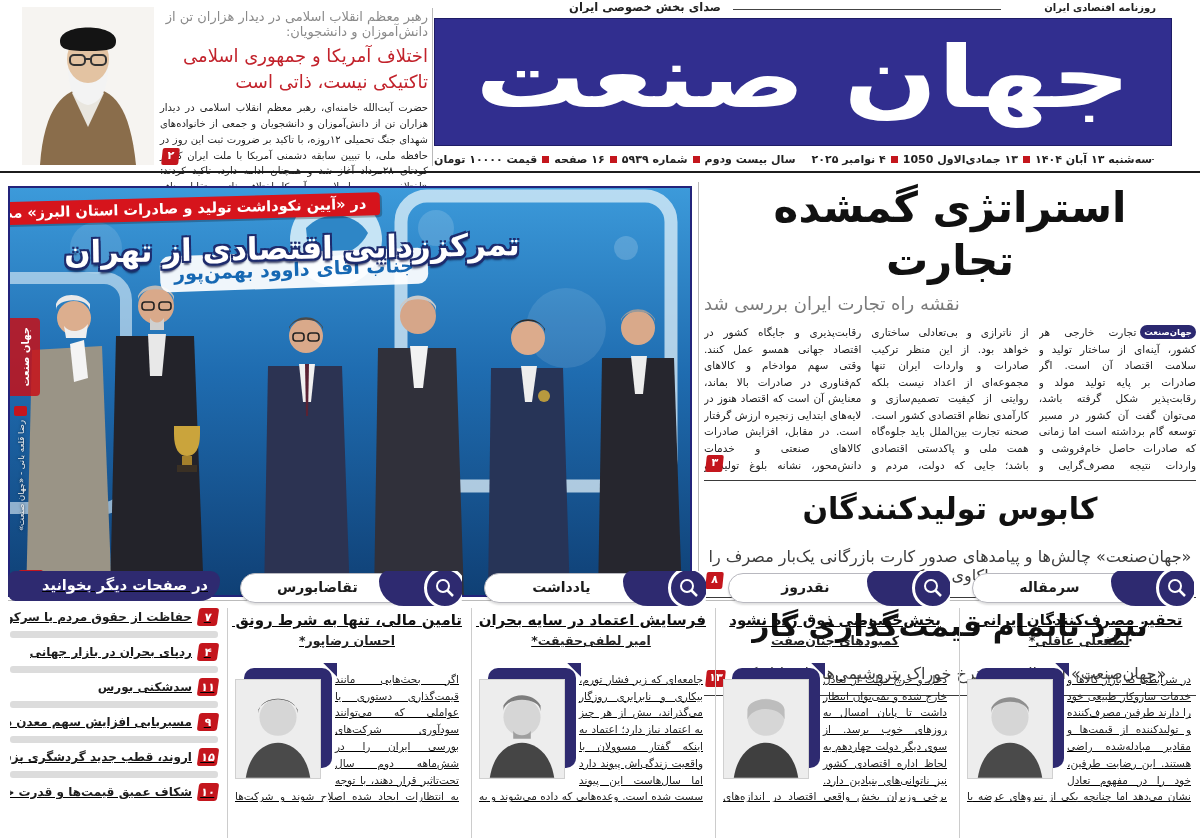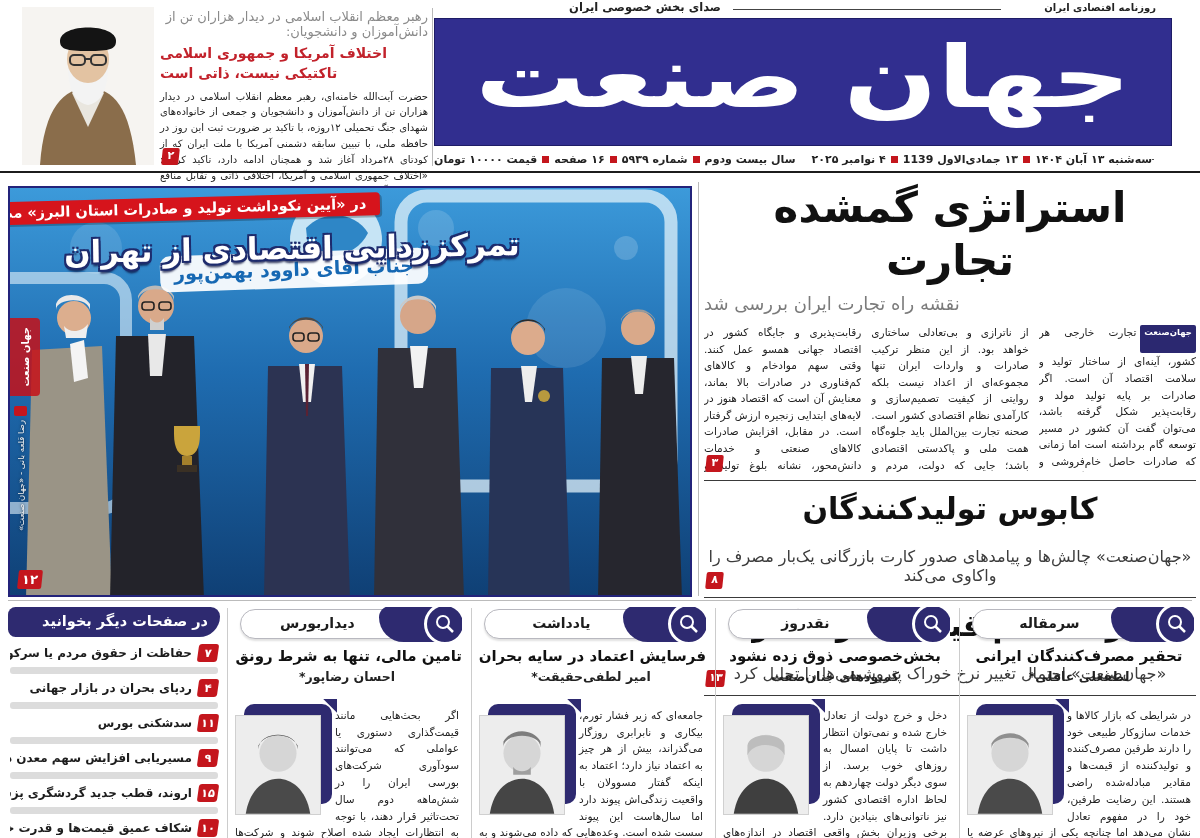--- a/index.html
+++ b/index.html
@@ -9,21 +9,21 @@
     position:relative; width:1200px; height:838px; margin:0 auto;
     background:#fff; overflow:hidden; direction:rtl;
   }
   .abs { position:absolute; }
 
   
   .lead-box { left:8px; top:5px; width:420px; height:162px; }
   .lead-photo { position:absolute; left:14px; top:2px; width:132px; height:158px; }
   .lead-text { position:absolute; left:152px; right:0; top:4px; bottom:0; }
   .lead-kicker { font-size:13px; color:#8a8a8a; text-align:right; margin-bottom:4px; }
-  .lead-headline { font-size:14px; font-weight:bold; color:#c2222b; text-align:left; line-height:1.45; margin-bottom:5px; }
+  .lead-headline { font-size:18px; font-weight:normal; color:#c2222b; text-align:right; line-height:1.45; margin-bottom:5px; }
   .lead-body { font-size:10px; color:#222; text-align:justify; line-height:1.58; }
   .page-badge {
     display:inline-block; background:#c4161d; color:#fff; font-weight:bold;
     font-size:11px; line-height:16px; min-width:17px; height:17px; text-align:center;
     border-radius:2px; transform:skewX(-6deg); padding:0 3px;
   }
   .lead-badge { position:absolute; left:2px; bottom:2px; }
 
   .header-vline { left:432px; top:8px; width:1px; height:158px; background:#b9b9b9; }
 
@@ -95,32 +95,32 @@
   .main-vline { left:698px; top:182px; width:1px; height:414px; background:#b9b9b9; }
 
   
   .right-col { left:704px; top:176px; width:492px; height:422px; }
   .main-headline { font-size:42px; font-weight:bold; color:#111; text-align:center; line-height:1.25; margin-top:6px; letter-spacing:-1px; }
   .main-sub { font-size:18px; color:#7b7b7b; text-align:left; margin-top:6px; }
   .main-cols { position:relative; display:flex; gap:10px; margin-top:10px; height:148px; overflow:hidden; }
   .main-col { flex:1; font-size:10.5px; line-height:1.58; color:#222; text-align:justify; overflow:hidden; }
   .brand-chip {
     display:inline-block; background:#2b2870; color:#fff; font-size:8.5px; font-weight:bold;
-    padding:1px 4px 14px; border-radius:2px; margin-left:4px; vertical-align:1px;
+    padding:1px 4px 0; border-radius:8px; margin-left:4px; vertical-align:1px;
   }
   .main-badge { position:absolute; left:2px; bottom:0; }
   .story-hr { border:none; height:1px; background:#3a3a3a; margin:8px 0; }
   .story { position:relative; padding-bottom:4px; }
   .story-headline { font-size:30px; font-weight:bold; color:#111; text-align:center; line-height:1.3; }
   .story-sub { font-size:16px; font-weight:normal; color:#3c3c3c; text-align:center; margin-top:19px; }
   .story-badge { position:absolute; left:2px; bottom:0; }
 
   
   .bottom-hr { left:8px; top:600px; width:1184px; height:1px; background:#bbb; }
-  .op-col { top:607px; height:231px; overflow:hidden; }
+  .op-col { top:571px; height:231px; overflow:hidden;text-decoration:underline; }
   .op-vline { top:608px; width:1px; height:230px; background:#ccc; position:absolute; }
 
   .pill { position:relative; height:30px; border:1.5px solid #b8b8bf; border-radius:15px; background:#fff;
           box-shadow:0 2px 2px rgba(0,0,0,.12); margin:2px 2px 8px 8px; }
   .pill-navy { position:absolute; right:-1px; top:-4px; width:37%; height:36px;
                background:var(--section-navy,#2e2a70); border-radius:12px 16px 16px 26px; }
   .pill-circle { position:absolute; right:-7px; top:-7px; width:42px; height:42px;
                  background:var(--section-navy,#2e2a70); border:3px solid #fff; border-radius:50%;
                  display:flex; align-items:center; justify-content:center; }
   .pill-label { position:absolute; left:10%; right:40%; top:0; bottom:0; line-height:27px;
@@ -182,21 +182,21 @@
   <div class="abs logo-box">
     <span class="logo-text">جهان صنعت</span>
   </div>
 
   <div class="abs dateline">
     <span style="width:212px"></span>
     <span class="rule" style="width:22px"></span>
     <span class="dl-group">
       <span>سه‌شنبه ۱۳ آبان ۱۴۰۴</span>
         <span class="sep-sq"></span>
-      <span>۱۳ جمادی‌الاول 1139</span>
+      <span>۱۳ جمادی‌الاول 1050</span>
         <span class="sep-sq"></span>
       <span>۴ نوامبر ۲۰۲۵</span>
     </span>
     <span class="rule" style="flex:1; margin:0 8px"></span>
     <span class="dl-group">
       <span>سال بیست ودوم</span>
         <span class="sep-sq"></span>
       <span>شماره ۵۹۳۹</span>
         <span class="sep-sq"></span>
       <span>۱۶ صفحه</span>
@@ -418,21 +418,21 @@
 
   <div class="abs op-col" style="left:232px; width:230px">
     <div class="pill">
       <div class="pill-navy"></div>
       <div class="pill-circle">
         <svg width="22" height="22" viewBox="0 0 22 22">
             <circle cx="9" cy="9" r="6" fill="none" stroke="#fff" stroke-width="2"></circle>
             <line x1="13.5" y1="13.5" x2="19" y2="19" stroke="#fff" stroke-width="2.5"></line>
           </svg>
       </div>
-      <div class="pill-label">دیدار‌بورس</div>
+      <div class="pill-label">تقاضا‌بورس</div>
     </div>
     <div class="op-headline">تامین مالی، تنها به شرط رونق بورس</div>
     <div class="op-author">احسان رضاپور*</div>
     <div class="op-body">
       <span class="author-photo">
         <span class="author-ribbon"></span><span class="author-frame"></span>
         <svg class="author-img" width="86" height="100" viewBox="0 0 86 100">
             <rect width="86" height="100" fill="#ededed"></rect>
             <circle cx="43" cy="38" r="19" fill="#d6d6d6"></circle>
             <path d="M23,34 C23,14 63,14 63,34 L63,30 C55,16 31,16 23,30 Z" fill="#3c3c3c"></path>

